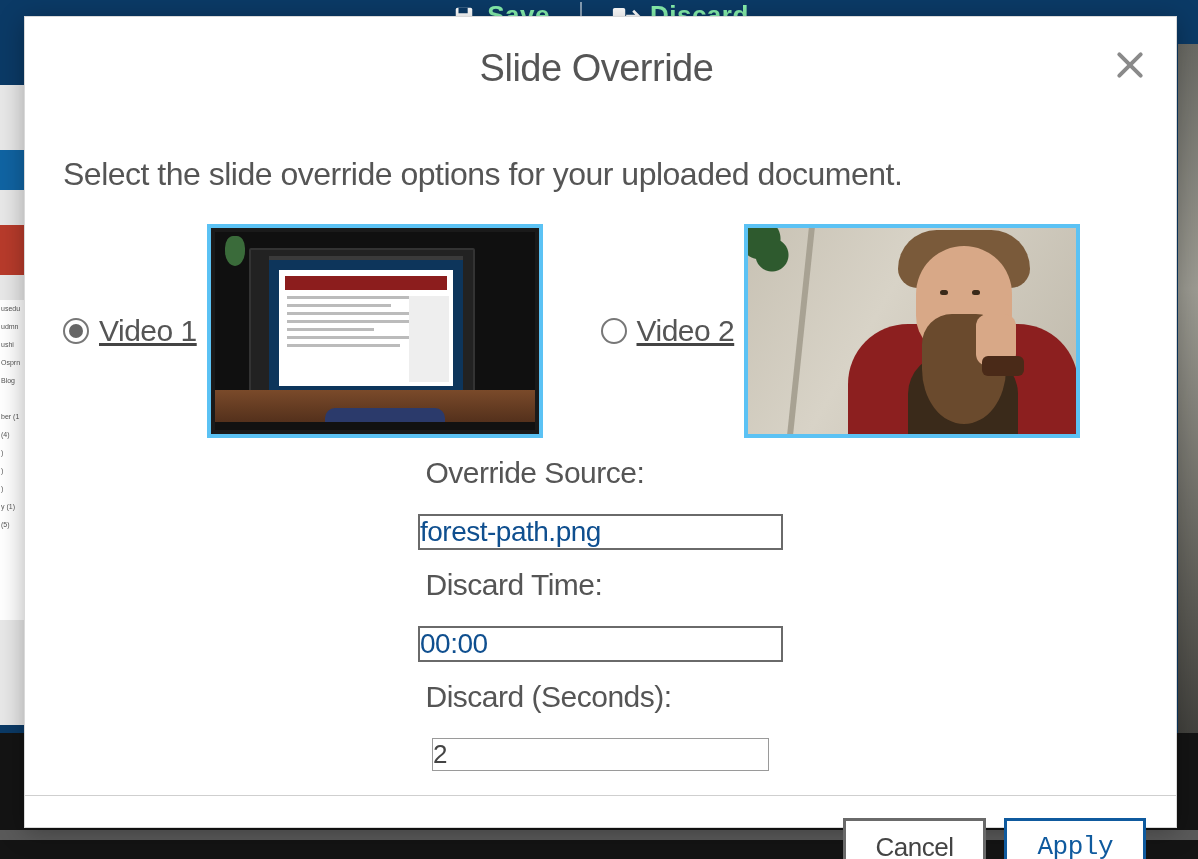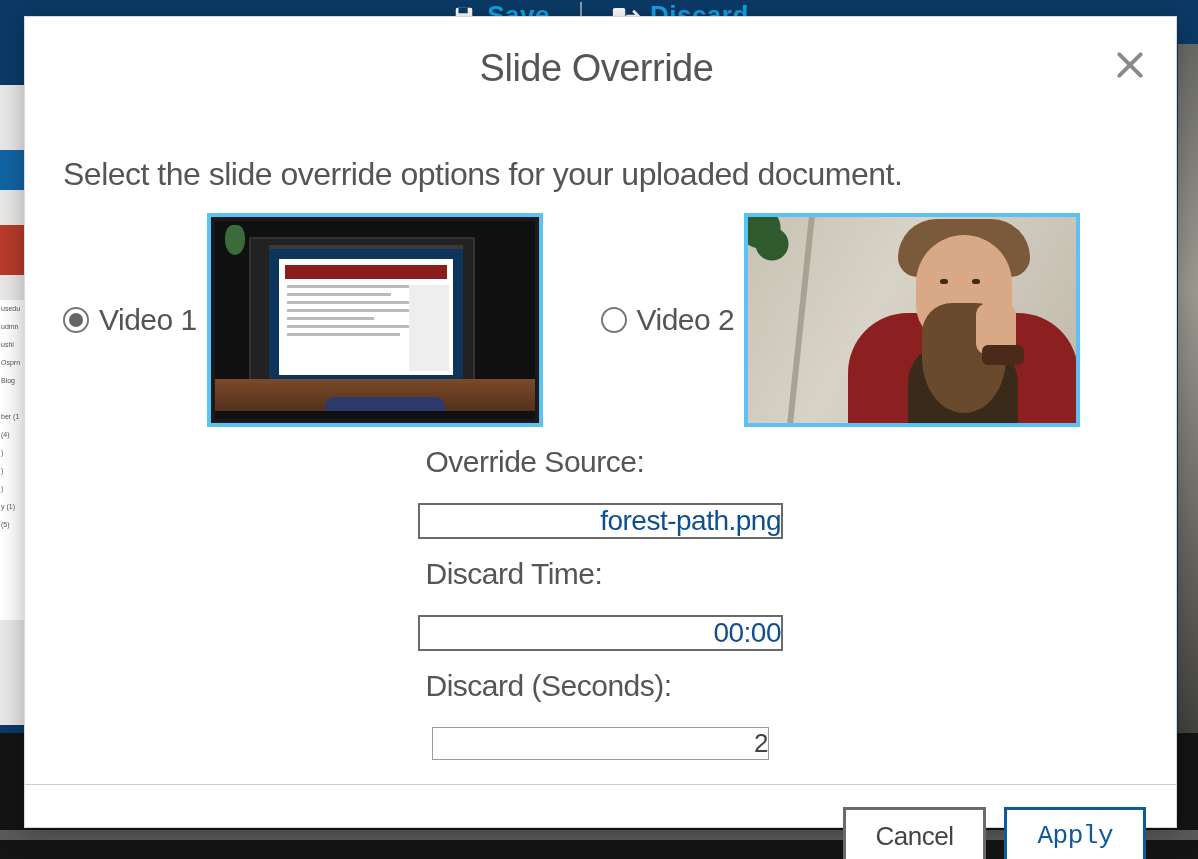--- a/index.html
+++ b/index.html
@@ -4,21 +4,21 @@
 <style>
   * { box-sizing: border-box; margin: 0; padding: 0; }
   html, body { width: 1198px; height: 859px; overflow: hidden; font-family: "Segoe UI", "Century Gothic", Futura, Arial, sans-serif; }
   body { background: #0b3a66; position: relative; }
 
   
   .bg-top-bar {
     position: absolute; left: 0; right: 0; top: 0; height: 28px;
     background: #0b3a66;
     display: flex; justify-content: center; align-items: flex-start;
-    gap: 30px; color: #0ea5e9;
+    gap: 30px; color: #86efac;
   }
   .bg-top-bar .save-btn { display: flex; align-items: center; gap: 8px; font-weight: 700; font-size: 26px; letter-spacing: 0.5px; }
   .bg-top-bar .save-btn svg { width: 30px; height: 22px; }
   .bg-top-bar .sep { width: 2px; height: 22px; background: rgba(255,255,255,0.5); margin-top: 2px; }
 
   .bg-bottom-dark {
     position: absolute; left: 0; right: 0; top: 733px; bottom: 0;
     background: #141414;
   }
   .bg-bottom-line {
@@ -95,25 +95,25 @@
       #a6228e 56%, #a6228e 70%,
       #2b2e83 70%, #2b2e83 80%,
       #009fdf 80%, #009fdf 90%,
       #c1d82f 90%, #c1d82f 100%);
   }
 
   .modal-body {
     flex: 1; padding: 42px 38px 24px 38px; color: #444;
   }
   .prompt-text {
-    font-size: 32px; color: #555; letter-spacing: -0.5px; font-weight: 400; margin-bottom: 20px;
+    font-size: 32px; color: #555; letter-spacing: -0.5px; font-weight: 400; margin-bottom: 31px;
   }
 
   .video-choices {
-    display: flex; margin-bottom: 18px;
+    display: flex; margin-bottom: 18px; text-decoration: underline;
   }
   .video-choice {
     display: flex; align-items: center; gap: 10px; flex: 1;
   }
   .radio {
     width: 26px; height: 26px; border: 2px solid #777; border-radius: 50%;
     display: inline-flex; align-items: center; justify-content: center; flex: 0 0 auto;
     cursor: pointer;
   }
   .radio.selected::after {
@@ -208,21 +208,21 @@
   .thumb2 .eyeR { left: 224px; top: 62px; }
 
   
   .form-row {
     display: flex; align-items: center; gap: 24px; margin-top: 18px; flex-direction: column;
   }
   .form-label {
     font-size: 30px; color: #555; letter-spacing: -0.5px; width: 350px; flex: 0 0 auto;
   }
   .form-input {
-    flex: 1; height: 52px; font-size: 28px; text-align: right;
+    flex: 1; height: 52px; font-size: 28px; text-align: left;
     border: 2px solid #6a6a6a; background: #fff; color: #0f4f8f;
     font-family: inherit; letter-spacing: -0.5px; outline: none;
   }
   .form-input.thin { border: 1px solid #9a9a9a; color: #444; font-size: 26px; }
 
   .modal-footer {
     border-top: 1px solid #cfcfcf;
     padding: 22px 30px 28px 30px;
     display: flex; justify-content: flex-end; gap: 18px;
   }

